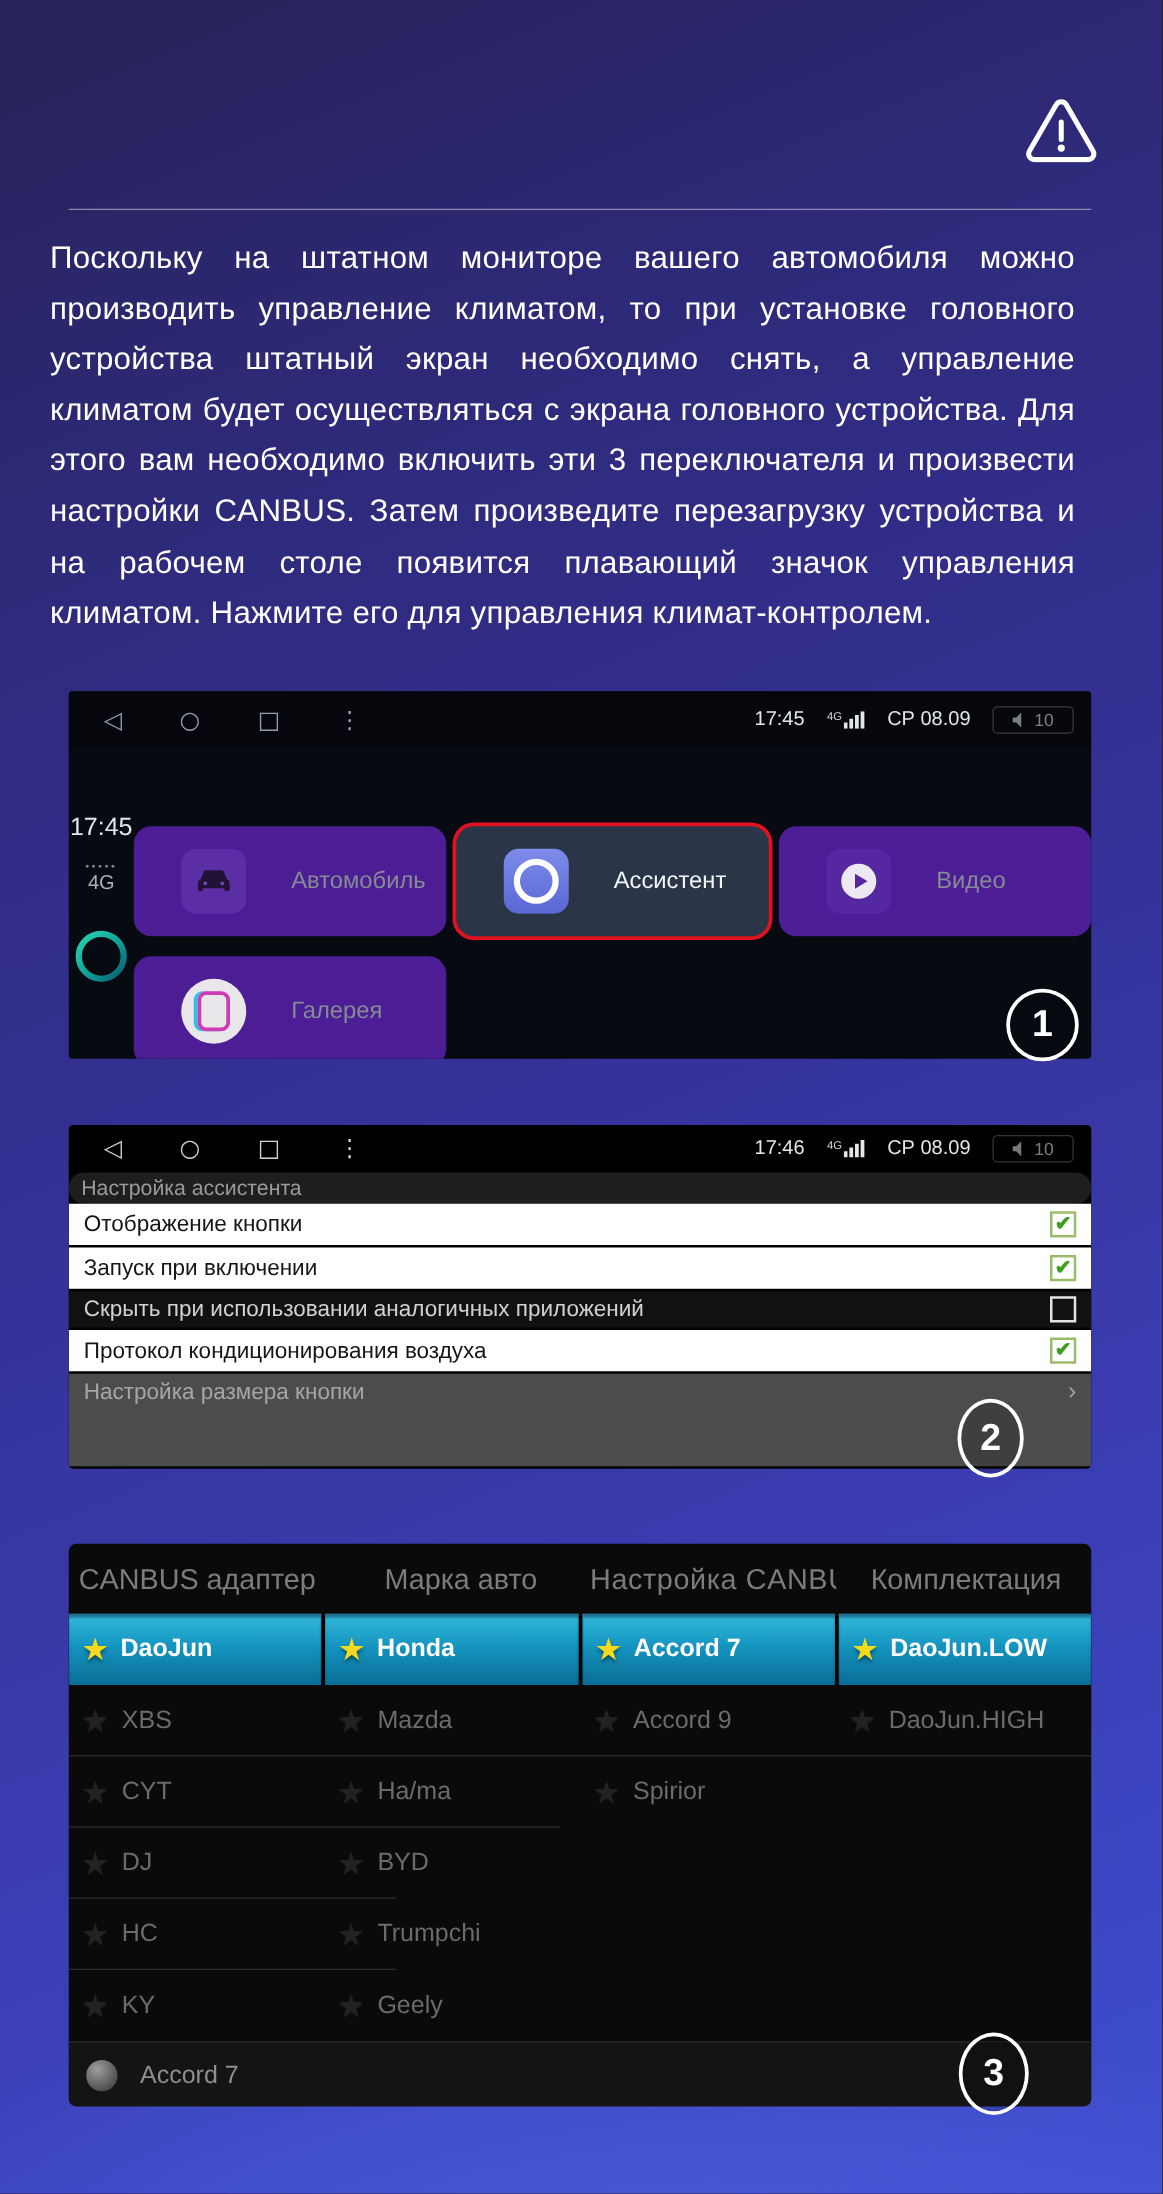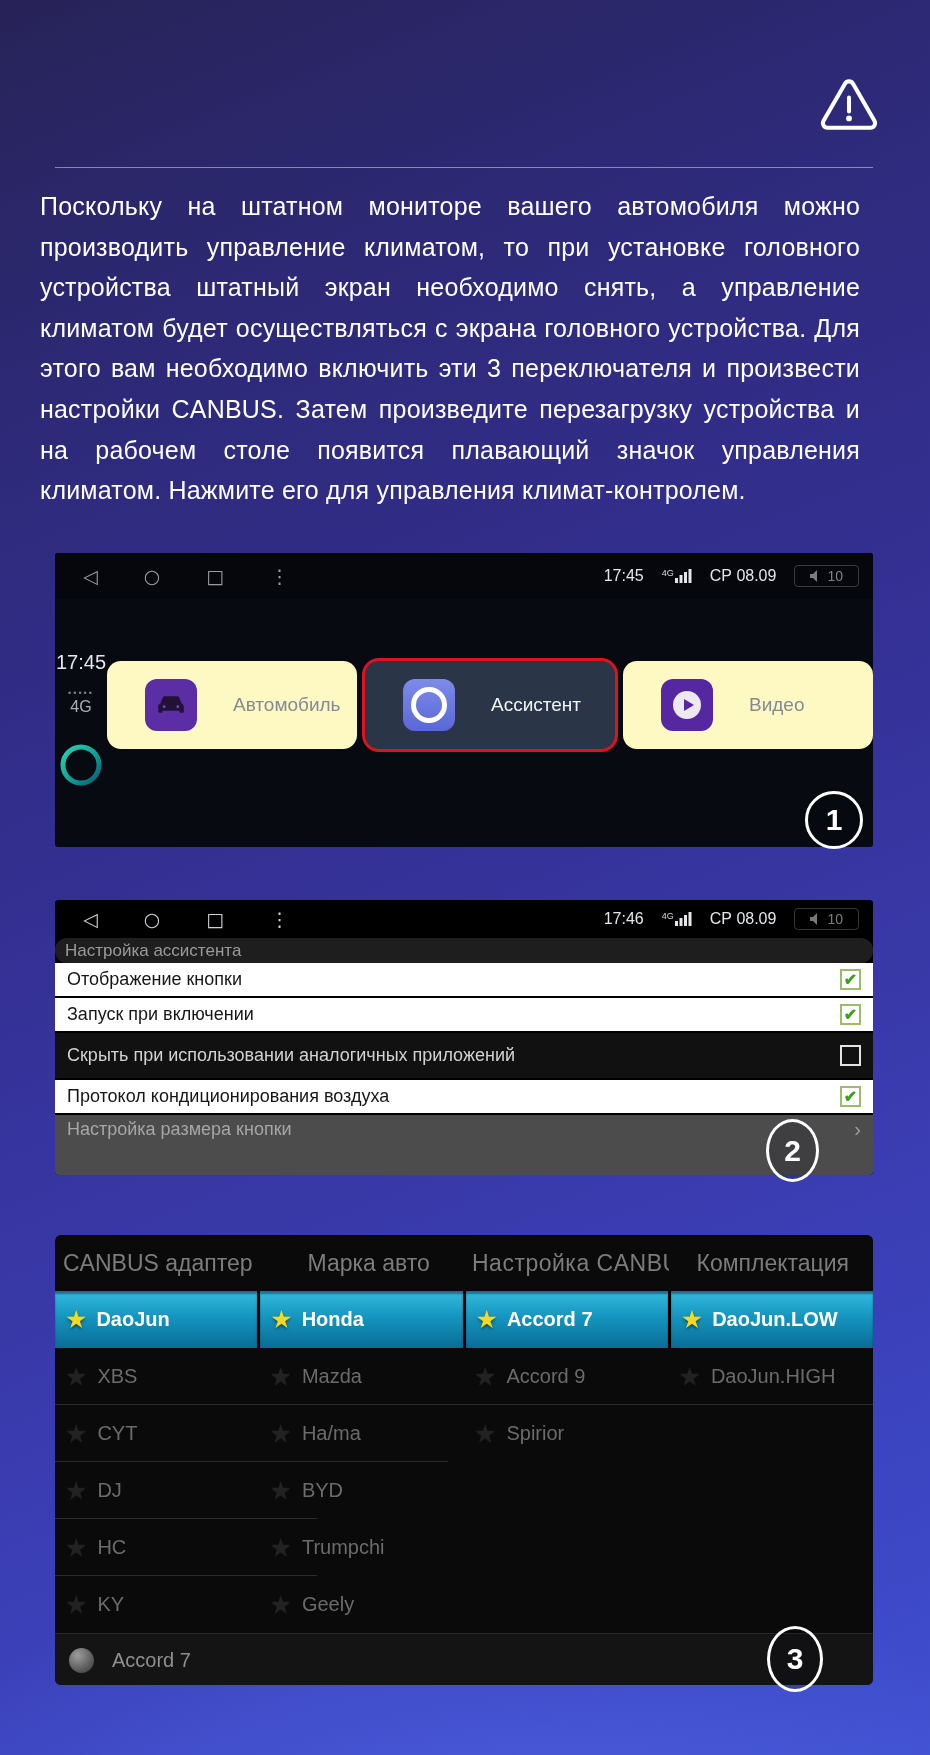--- a/index.html
+++ b/index.html
@@ -32,21 +32,21 @@
   .screen1{top:553px;height:294px;background:#070a10;border-radius:3px;}
   .screen1 .sbar{height:46px;background:#05070c;}
   .s1-main{display:flex;height:248px;}
   .s1-side{width:86px;display:flex;flex-direction:column;align-items:center;padding-top:52px;}
   .side-time{color:#e2e5e9;font-size:20px;}
   .side-dots{color:#7d838c;font-size:9px;letter-spacing:2px;margin-top:16px;line-height:6px;}
   .side-net{color:#aab0b8;font-size:16px;margin-top:2px;}
   .side-ring{margin-top:26px;}
   .s1-grid{flex:1;padding-top:62px;display:grid;grid-template-columns:250px 250px 250px;
     grid-auto-rows:88px;gap:16px 8px;}
-  .tile{display:flex;align-items:center;padding-left:38px;gap:36px;background:#fef9c3;
+  .tile{display:flex;align-items:center;padding-left:38px;gap:36px;background:#4c1d95;
     border-radius:14px;overflow:hidden;}
   .tile.highlight{background:#2a3547;box-shadow:0 0 0 3px #e0121f;}
   .tile-label{color:#848b95;font-size:19px;white-space:nowrap;}
   .tile.highlight .tile-label{color:#f2f4f7;}
   .app-ic{width:52px;height:52px;border-radius:12px;flex:0 0 auto;
     display:flex;align-items:center;justify-content:center;}
   .app-ic.car{background:#5c2ea6;}
   .app-ic.assistant{background:linear-gradient(180deg,#7d8ce9,#5a67d6);}
   .assist-ring{width:26px;height:26px;border:5px solid #fff;border-radius:50%;}
   .app-ic.fan{background:#12161e;}
@@ -60,21 +60,21 @@
     box-shadow:-3px 0 0 #2bc1e4;}
   .app-ic.voice{background:#f4f4f4;}
   
   .screen2{top:900px;height:275px;background:#000;border-radius:4px;}
   .screen2 .sbar{height:38px;}
   .s2-header{height:25px;display:flex;align-items:center;padding-left:10px;background:#1e1e1e;
     color:#9a9a9a;font-size:17px;border-radius:12px;}
   .s2row{display:flex;align-items:center;justify-content:space-between;padding:0 12px 0 12px;}
   .s2row.light{height:33px;background:#fff;margin-bottom:2px;color:#161616;}
   .s2row .rlabel{font-size:18px;}
-  .s2row.darkrow{height:45px;background:#111;margin-bottom:2px;color:#d2d2d2;}
+  .s2row.darkrow{height:29px;background:#111;margin-bottom:2px;color:#d2d2d2;}
   .s2row.light + .s2row.light{}
   .s2-gray{height:74px;background:#4c4c4c;position:relative;}
   .s2row.grayrow{height:28px;color:#a6a6a6;background:transparent;}
   .chev{color:#a0a0a0;font-size:20px;line-height:1;}
   .cb{width:21px;height:21px;box-sizing:border-box;display:flex;align-items:center;justify-content:center;flex:0 0 auto;}
   .cb.checked{background:#fff;border:2px solid #9dbb6d;}
   .cb.checked i{font-style:normal;color:#3e9e1e;font-size:16px;font-weight:bold;line-height:1;}
   .cb.empty{border:2px solid #e3e3e3;background:transparent;}
   
   .screen3{top:1235px;height:450px;background:#0a0a0a;border-radius:6px;}
@@ -187,20 +187,26 @@
           <span class="tile-label">Ассистент</span>
         </div>
         <div class="tile">
           <div class="app-ic video">
             <div class="video-circle">
                 <div class="video-tri"></div>
               </div>
           </div>
           <span class="tile-label">Видео</span>
         </div>
+        <div class="tile">
+          <div class="app-ic gallery">
+              <div class="gal-rect"></div>
+            </div>
+          <span class="tile-label">Галерея</span>
+        </div>
       </div>
     </div>
   </section>
   <div class="badge badge1">
       <span>1</span>
     </div>
 
   <section class="screen screen2">
     <div class="sbar s2bar">
       <div class="sbar-left">

